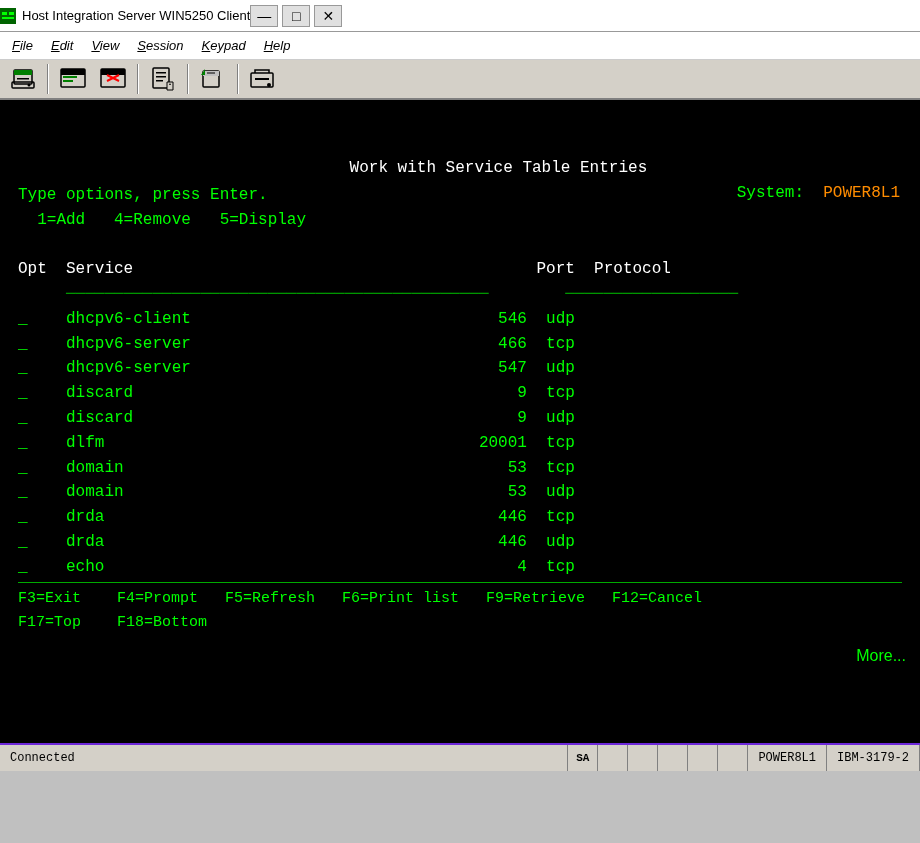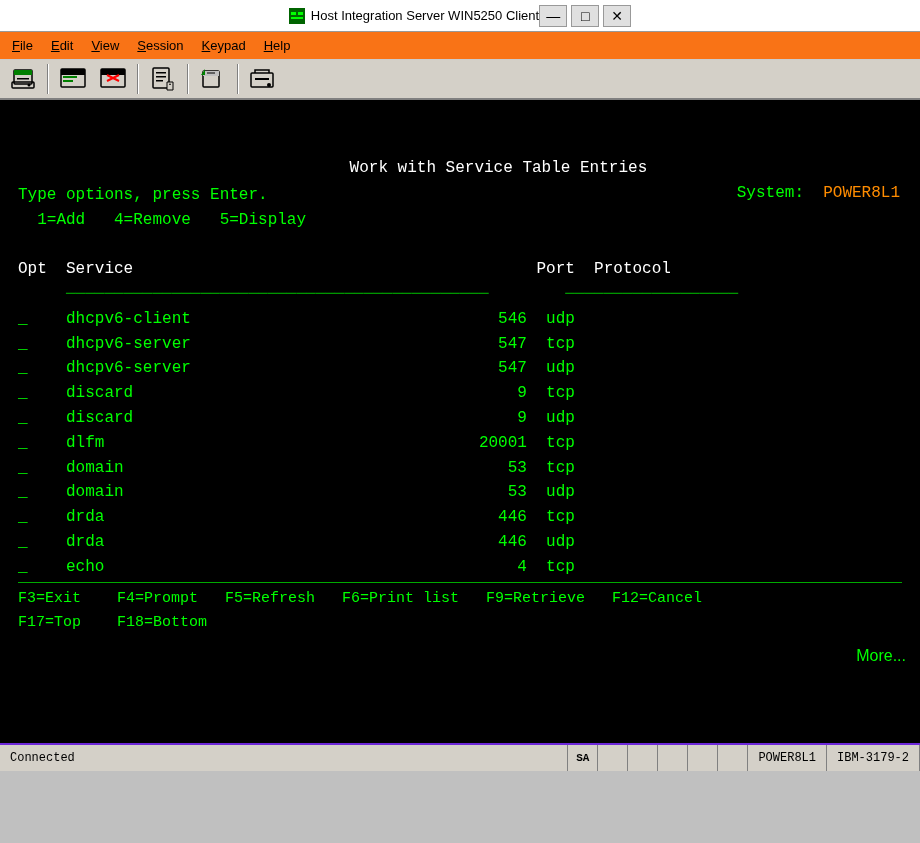--- a/index.html
+++ b/index.html
@@ -4,22 +4,22 @@
   <style>
     * { margin: 0; padding: 0; box-sizing: border-box; }
     body { width: 920px; height: 843px; overflow: hidden; font-family: 'Segoe UI', Arial, sans-serif; background: #c0c0c0; }
 
     
     #titlebar {
       background: #ffffff;
       height: 32px;
       display: flex;
       align-items: center;
-      justify-content: center;
-      padding: 0 16px;
+      justify-content: flex-start;
+      padding: 0 0;
       border-bottom: 1px solid #999;
     }
     #titlebar-left {
       display: flex;
       align-items: center;
       gap: 6px;
       font-size: 13px;
       color: #000;
     }
     #titlebar-icon {
@@ -44,27 +44,28 @@
       display: flex;
       align-items: center;
       justify-content: center;
       font-size: 14px;
       cursor: pointer;
       color: #000;
     }
 
     
     #menubar {
-      background: #f97316;
+      background: #ffffff;
       height: 28px;
       display: flex;
       align-items: center;
       padding: 0 4px;
       border-bottom: 1px solid #ccc;
       gap: 2px;
+      font-style: italic;
     }
     .menu-item {
       padding: 3px 8px;
       font-size: 13px;
       cursor: pointer;
       color: #000;
     }
     .menu-item span { text-decoration: underline; }
 
     
@@ -273,21 +274,21 @@
     <div class="term-line term-green">  1=Add   4=Remove   5=Display</div>
 
     <div class="term-line">&nbsp;</div>
 
     <div class="term-line term-white">Opt  Service                                          Port  Protocol</div>
 
     <div class="term-line term-green">     <span style="color:#00aa00;">────────────────────────────────────────────</span>        <span style="color:#00aa00;">──────────────────</span></div>
 
     <div id="data-rows">
         <div class="term-line term-green">_    dhcpv6-client                                546  udp</div>
-        <div class="term-line term-green">_    dhcpv6-server                                547  tcp</div>
+        <div class="term-line term-green">_    dhcpv6-server                                466  tcp</div>
         <div class="term-line term-green">_    dhcpv6-server                                547  udp</div>
         <div class="term-line term-green">_    discard                                        9  tcp</div>
         <div class="term-line term-green">_    discard                                        9  udp</div>
         <div class="term-line term-green">_    dlfm                                       20001  tcp</div>
         <div class="term-line term-green">_    domain                                        53  tcp</div>
         <div class="term-line term-green">_    domain                                        53  udp</div>
         <div class="term-line term-green">_    drda                                         446  tcp</div>
         <div class="term-line term-green">_    drda                                         446  udp</div>
         <div class="term-line term-green">_    echo                                           4  tcp</div>
       </div>

